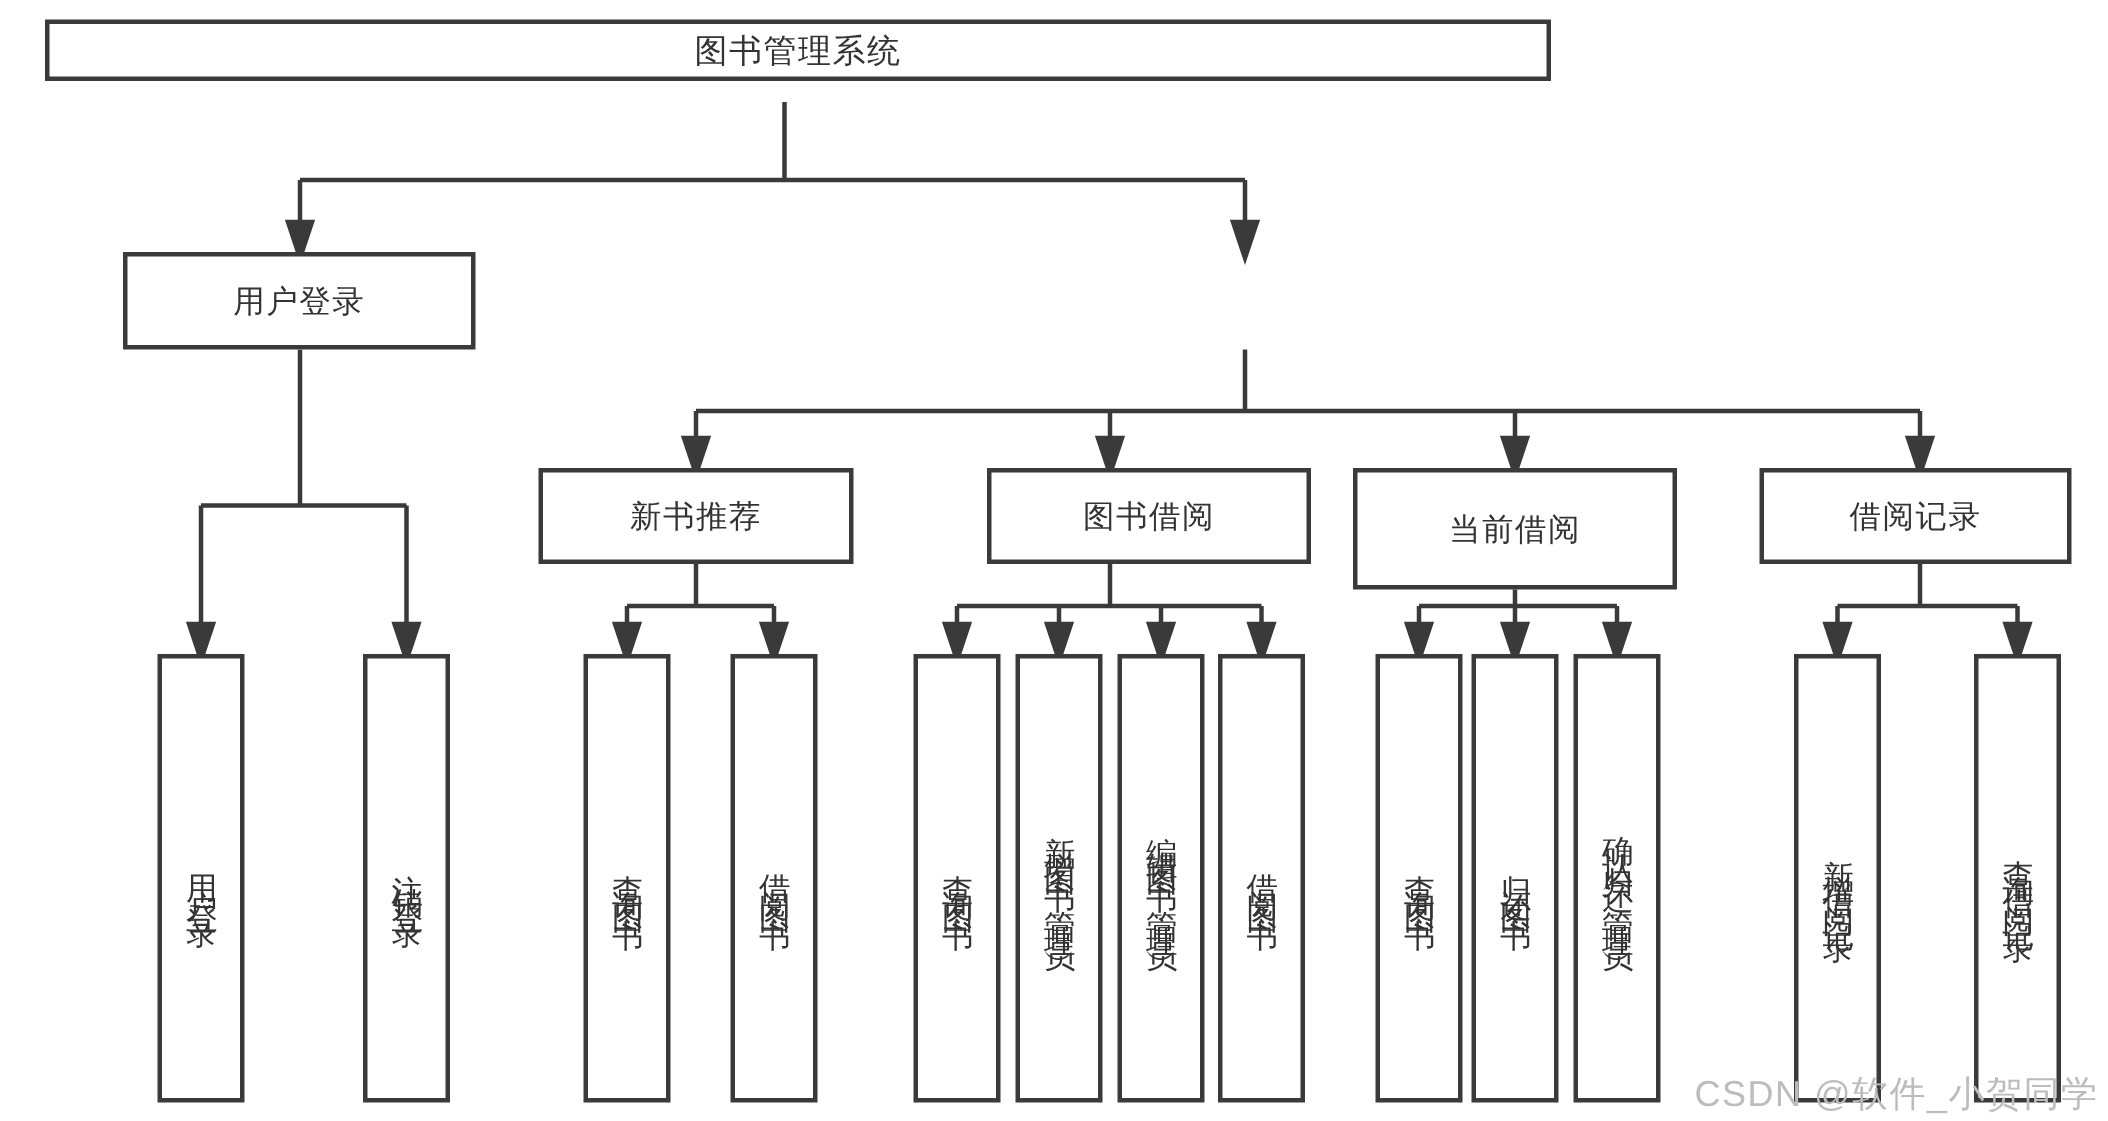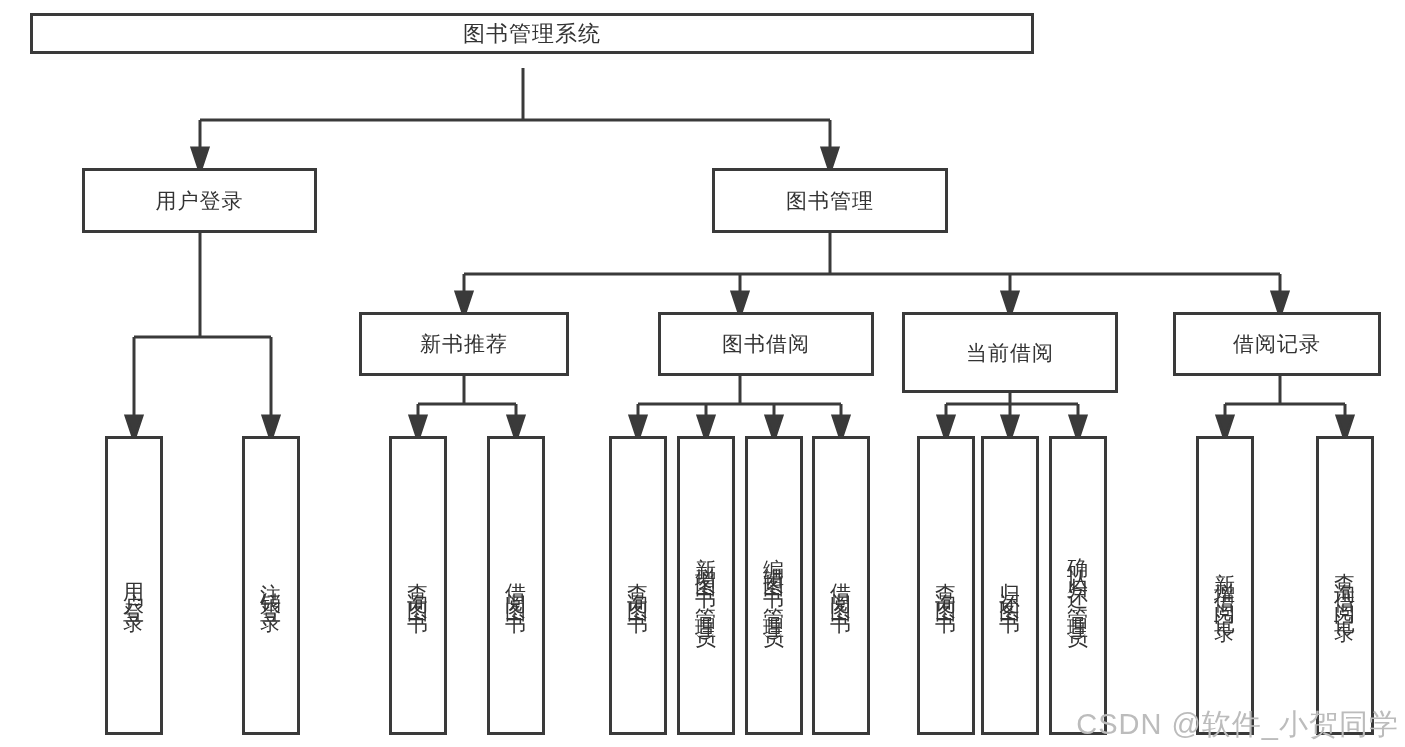--- a/index.html
+++ b/index.html
@@ -27,21 +27,21 @@
   .v {
     writing-mode:vertical-rl;
     text-orientation:mixed;
     font-size:21px;
     letter-spacing:10px;
     line-height:1.1;
   }
   .watermark {
     position:absolute;
     right:6px; bottom:2px;
-    font-size:29px;
+    font-size:24px;
     color:#bcbcbc;
     letter-spacing:1px;
     z-index:3;
     white-space:nowrap;
   }
 </style>
 </head>
 <body>
 
 <div id="canvas">
@@ -118,21 +118,20 @@
       <line x1="1225" y1="404" x2="1225" y2="418"></line>
       <polygon points="1217,416 1233,416 1225,440"></polygon>
       <line x1="1345" y1="404" x2="1345" y2="418"></line>
       <polygon points="1337,416 1353,416 1345,440"></polygon>
     </g>
   </svg>
 
   <div class="box h root-box" style="left:10px; top:13px; width:1004px; height:41px;margin-left:20px;">图书管理系统</div>
 
   <div class="box h" style="left:82px; top:168px; width:235px; height:65px;">用户登录</div>
-  <div class="box h" style="left:712px; top:168px; width:236px; height:65px;">图书管理</div>
 
   <div class="box h" style="left:359px; top:312px; width:210px; height:64px;">新书推荐</div>
   <div class="box h" style="left:658px; top:312px; width:216px; height:64px;">图书借阅</div>
   <div class="box h" style="left:902px; top:312px; width:216px; height:81px;">当前借阅</div>
   <div class="box h" style="left:1173px; top:312px; width:208px; height:64px;">借阅记录</div>
 
   <div class="box v" style="left:105px; top:436px; width:58px; height:299px;">用户登录</div>
   <div class="box v" style="left:242px; top:436px; width:58px; height:299px;">注销登录</div>
 
   <div class="box v" style="left:389px; top:436px; width:58px; height:299px;">查询图书</div>

